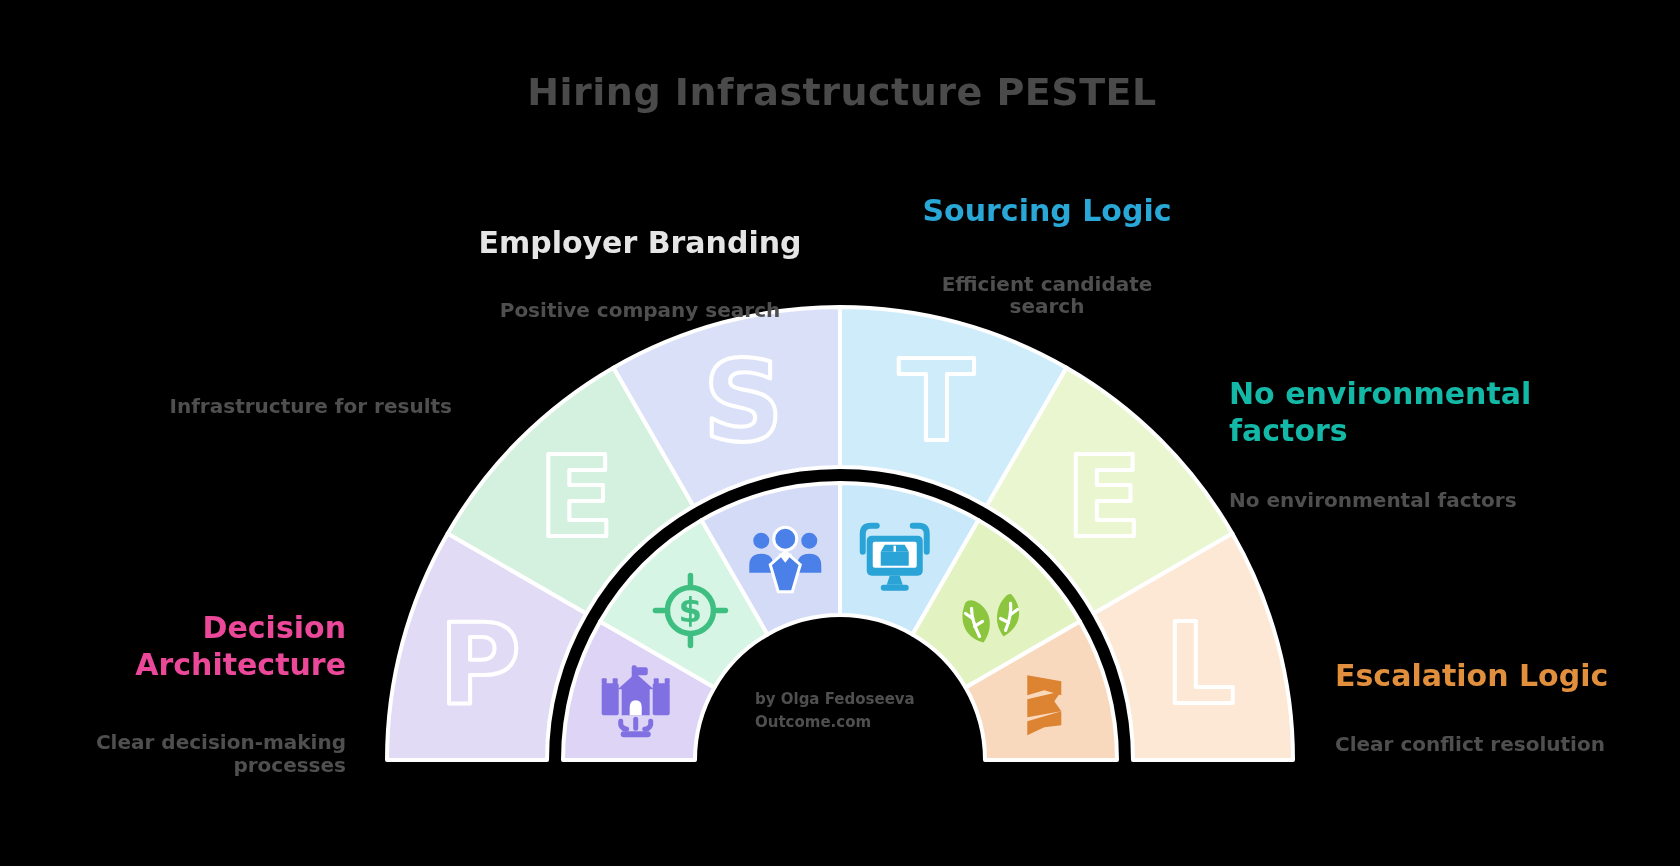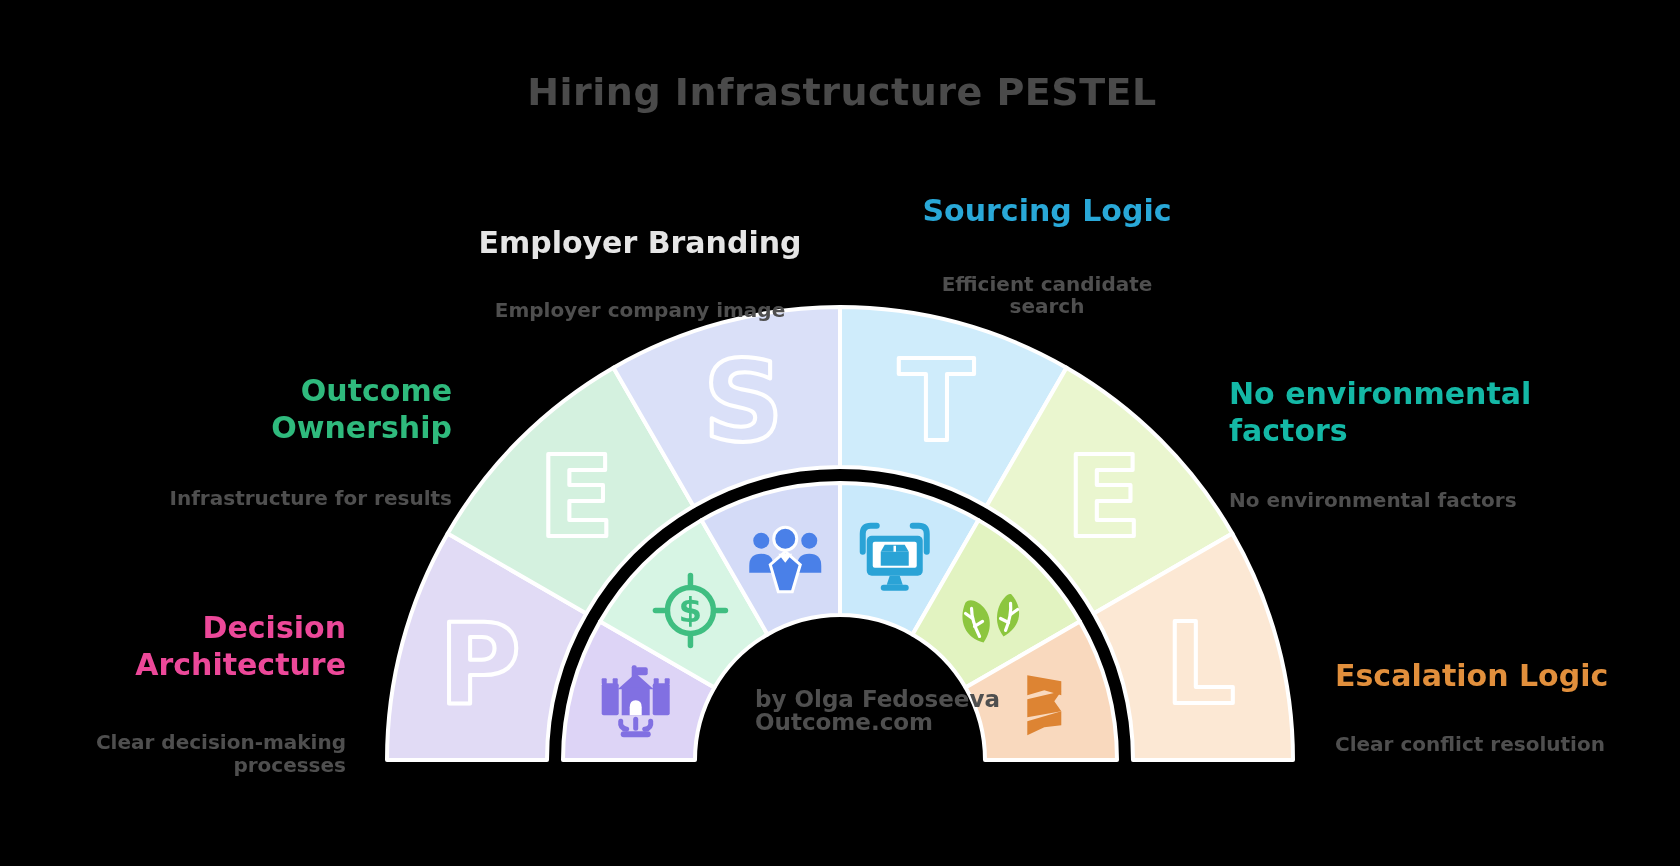--- a/index.html
+++ b/index.html
@@ -10,21 +10,21 @@
   .label{position:absolute;white-space:pre-line;}
   .lbl-title{font-size:30px;font-weight:bold;line-height:1.22;}
   .lbl-sub{font-size:20px;font-weight:bold;line-height:1.12;color:#4f4f4f;}
   
   .lbl-0{right:1334px;top:591px;text-align:right;}   .lbl-0 .lbl-sub{margin-top:29px;}
   .lbl-1{right:1228px;top:354px;text-align:right;}   .lbl-1 .lbl-sub{margin-top:22px;}
   .lbl-2{left:440px;top:206px;width:400px;text-align:center;} .lbl-2 .lbl-sub{margin-top:18px;}
   .lbl-3{left:897px;top:174px;width:300px;text-align:center;} .lbl-3 .lbl-sub{margin-top:24px;}
   .lbl-4{left:1229px;top:357px;text-align:left;}     .lbl-4 .lbl-sub{margin-top:21px;}
   .lbl-5{left:1335px;top:639px;text-align:left;}     .lbl-5 .lbl-sub{margin-top:19px;}
-  .credit{position:absolute;left:755px;top:688px;color:#4f4f4f;font-size:23px;
+  .credit{position:absolute;left:755px;top:688px;color:#4f4f4f;font-size:15px;
           font-weight:bold;line-height:23px;}
   .arch{position:absolute;left:0;top:0;width:1680px;height:866px;}
   svg text.seg-letter{font-family:"DejaVu Sans","Liberation Sans",sans-serif;}
 </style>
 </head>
 <body>
 
 <div class="stage">
 
   <h1 class="title" style="color: rgb(74, 74, 74);">Hiring Infrastructure PESTEL</h1>
@@ -128,27 +128,25 @@
       </svg>
   </div>
 
   <div class="label lbl-0">
     <div class="lbl-title" style="color: #ec4899;">Decision
 Architecture</div>
     <div class="lbl-sub" style="color: rgb(79, 79, 79);">Clear decision-making
 processes</div>
   </div>
   <div class="label lbl-1">
-    <div class="lbl-title" style="color: rgb(47, 186, 125);">Outcome
-Ownership</div>
     <div class="lbl-sub" style="color: rgb(79, 79, 79);">Infrastructure for results</div>
   </div>
   <div class="label lbl-2">
     <div class="lbl-title" style="color: #e5e5e5;">Employer Branding</div>
-    <div class="lbl-sub" style="color: rgb(79, 79, 79);">Employer company image</div>
+    <div class="lbl-sub" style="color: rgb(79, 79, 79);">Positive company search</div>
   </div>
   <div class="label lbl-3">
     <div class="lbl-title" style="color: rgb(41, 168, 216);">Sourcing Logic</div>
     <div class="lbl-sub" style="color: rgb(79, 79, 79);">Efficient candidate
 search</div>
   </div>
   <div class="label lbl-4">
     <div class="lbl-title" style="color: #14b8a6;">No environmental
 factors</div>
     <div class="lbl-sub" style="color: rgb(79, 79, 79);">No environmental factors</div>

